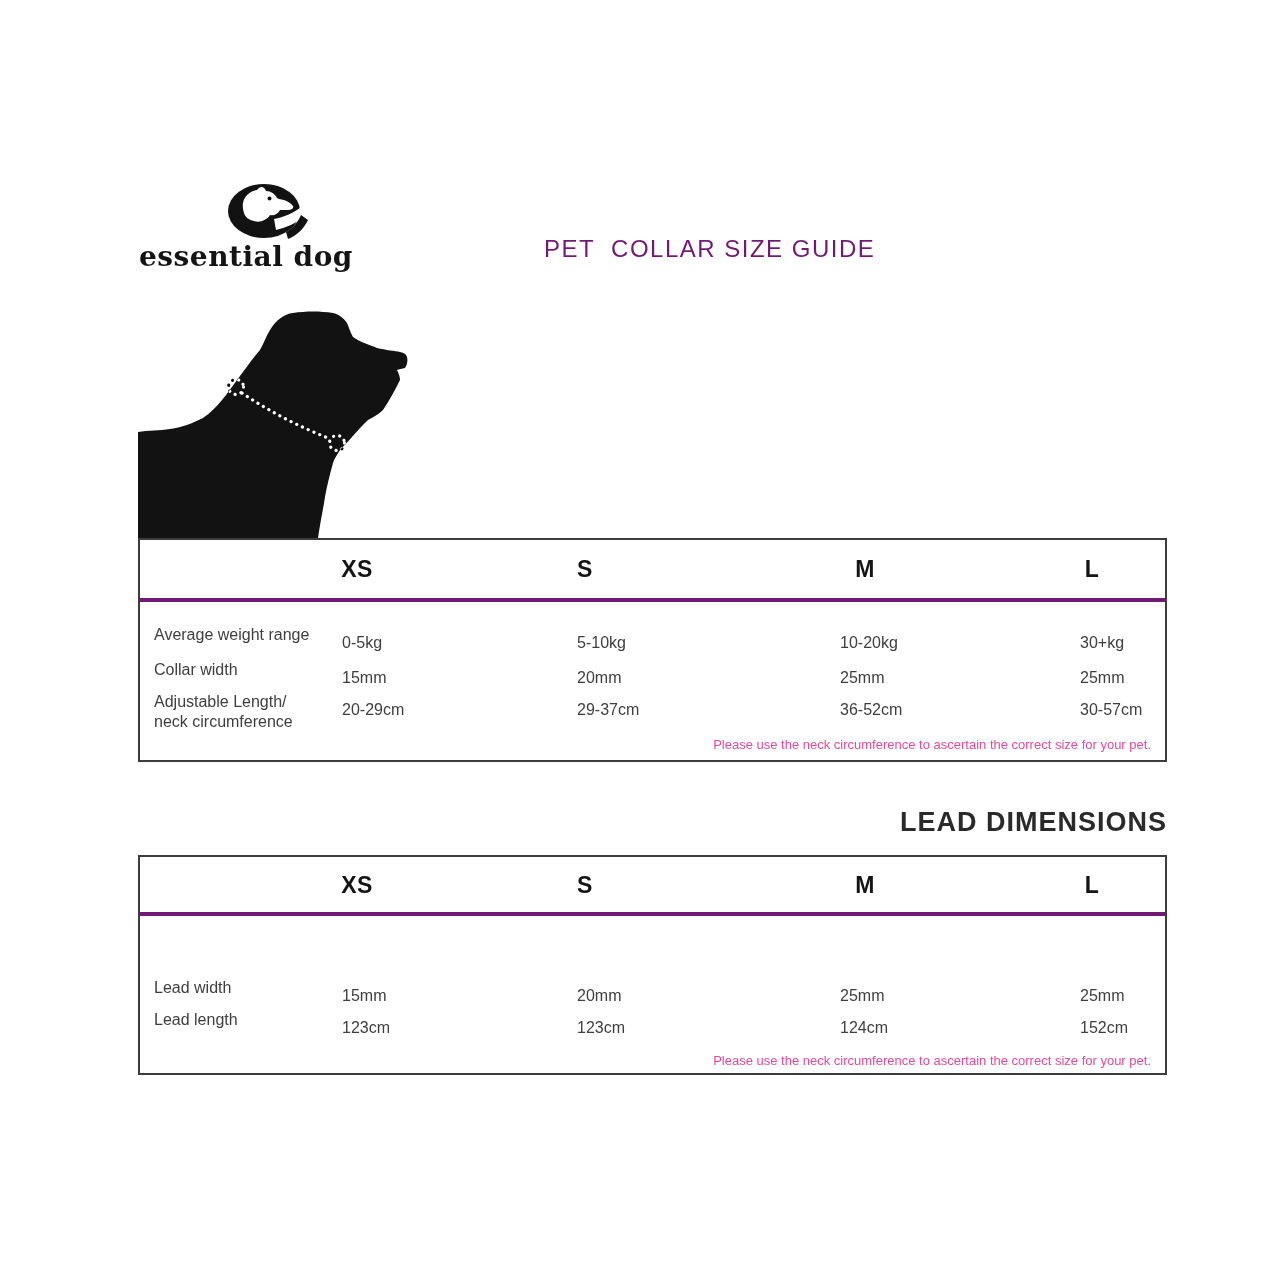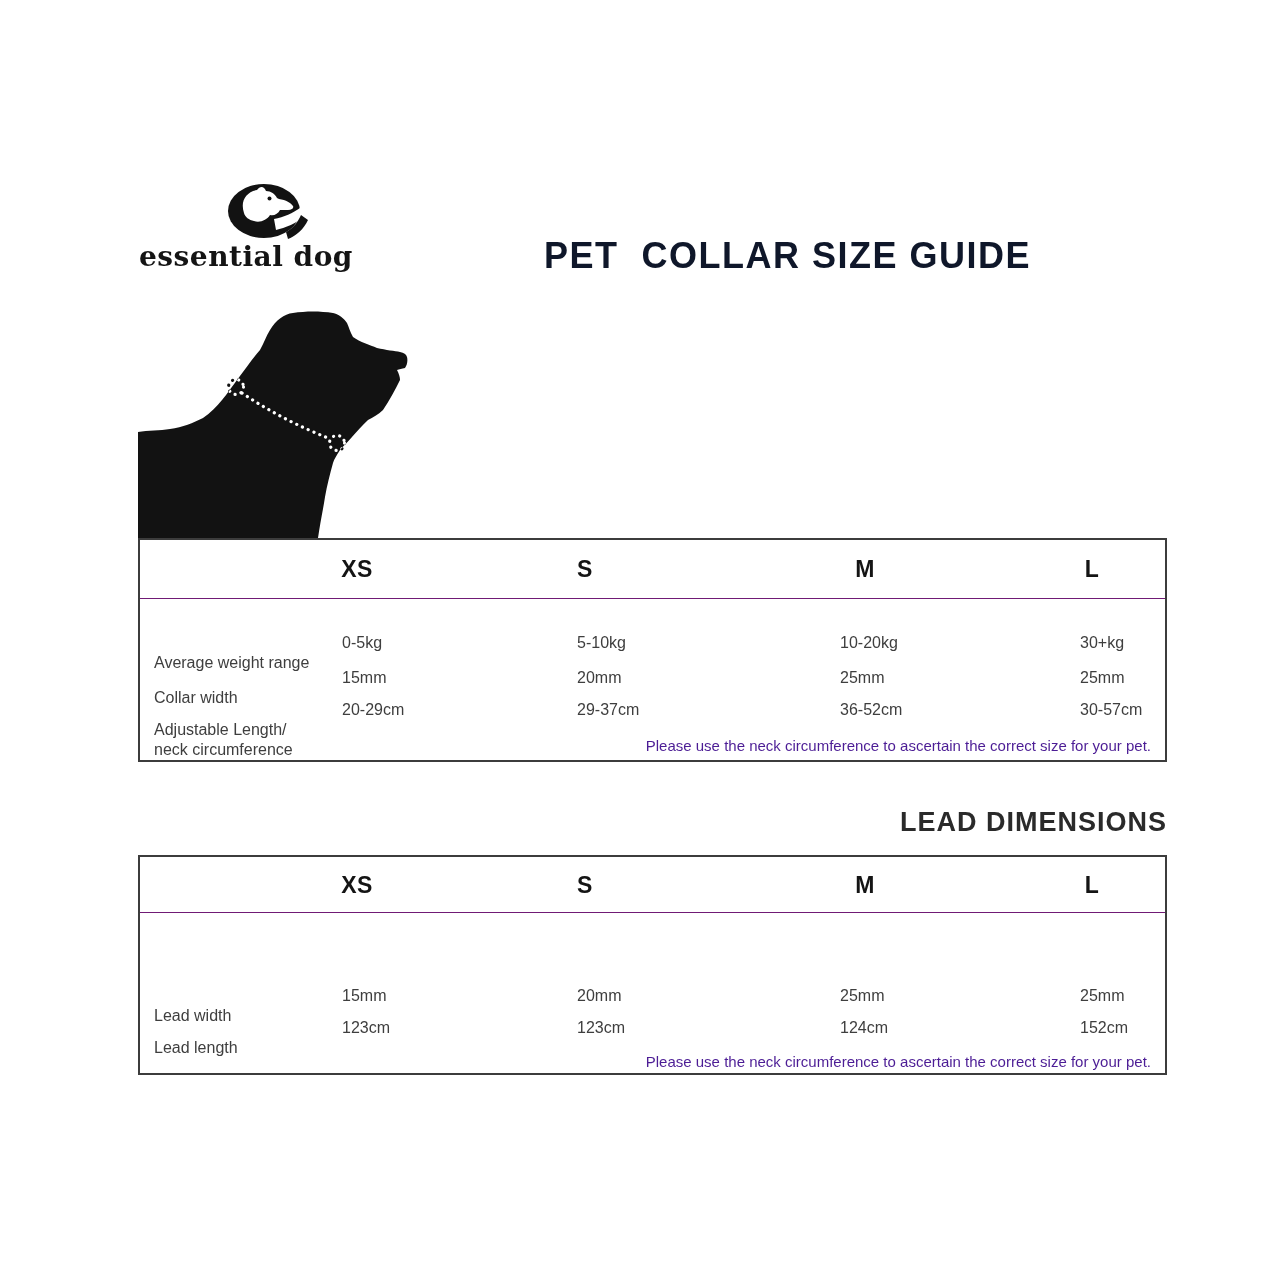--- a/index.html
+++ b/index.html
@@ -5,44 +5,44 @@
   html,body{margin:0;padding:0;background:#ffffff;}
   .page{position:relative;width:1280px;height:1280px;background:#ffffff;overflow:hidden;
         font-family:"Liberation Sans","DejaVu Sans",sans-serif;color:#3e3e3e;}
 
   
   .logo-mark{position:absolute;left:224px;top:183px;width:88px;height:56px;}
   .brand-name{position:absolute;left:139px;top:240px;font-family:"DejaVu Serif","Liberation Serif",serif;
               font-weight:700;font-size:28px;letter-spacing:.5px;color:#141414;white-space:nowrap;}
 
   
-  .page-title{position:absolute;left:544px;top:235px;font-size:36px;font-weight:700;
-              letter-spacing:1.5px;color:#0f172a;white-space:pre;}
+  .page-title{position:absolute;left:544px;top:235px;font-size:24px;font-weight:400;
+              letter-spacing:1.5px;color:#701a75;white-space:pre;}
   .instructions{position:absolute;left:547px;top:321px;width:408px;font-size:21px;
                 line-height:23.5px;color:#3e3e3e;}
 
   
   .dog{position:absolute;left:138px;top:310px;width:310px;height:228px;}
 
   
   .sizetable{position:absolute;left:138px;width:1029px;border:2px solid #3c3c3c;box-sizing:border-box;background:#fff;}
   .t-collar{top:538px;height:224px;}
   .t-lead{top:855px;height:220px;}
-  .thead{position:absolute;left:0;right:0;top:0;border-bottom:1px solid #701a75;}
+  .thead{position:absolute;left:0;right:0;top:0;border-bottom:4px solid #701a75;}
   .t-collar .thead{height:58px;}
   .t-lead .thead{height:55px;}
   .hdr{position:absolute;transform:translateX(-50%);top:50%;margin-top:-14px;line-height:28px;
        font-size:23px;font-weight:700;color:#141414;letter-spacing:.5px;}
   .h0{left:217px}.h1{left:445px}.h2{left:725px}.h3{left:952px}
-  .rlabel{position:absolute;left:14px;font-size:16px;line-height:20px;white-space:pre-line;margin-top:28px;}
+  .rlabel{position:absolute;left:14px;font-size:16px;line-height:20px;white-space:pre-line;}
   .val{position:absolute;font-size:16px;line-height:20px;margin-top:8px;}
   .x0{left:202px}.x1{left:437px}.x2{left:700px}.x3{left:940px}
   .t-collar .r1{top:85px}.t-collar .r2{top:120px}.t-collar .r3{top:152px}
   .t-lead .r1{top:121px}.t-lead .r2{top:153px}
-  .note{position:absolute;right:14px;font-size:15px;color:#4c1d95;white-space:nowrap;}
+  .note{position:absolute;right:14px;font-size:13px;color:#ec4899;white-space:nowrap;}
   .t-collar .note{top:197px}
   .t-lead .note{top:196px}
 
   .lead-heading{position:absolute;left:138px;top:807px;width:1029px;text-align:right;
                 font-size:27px;font-weight:600;letter-spacing:1px;color:#2a2a2a;}
 </style>
 </head>
 <body>
 
 <div class="page">

